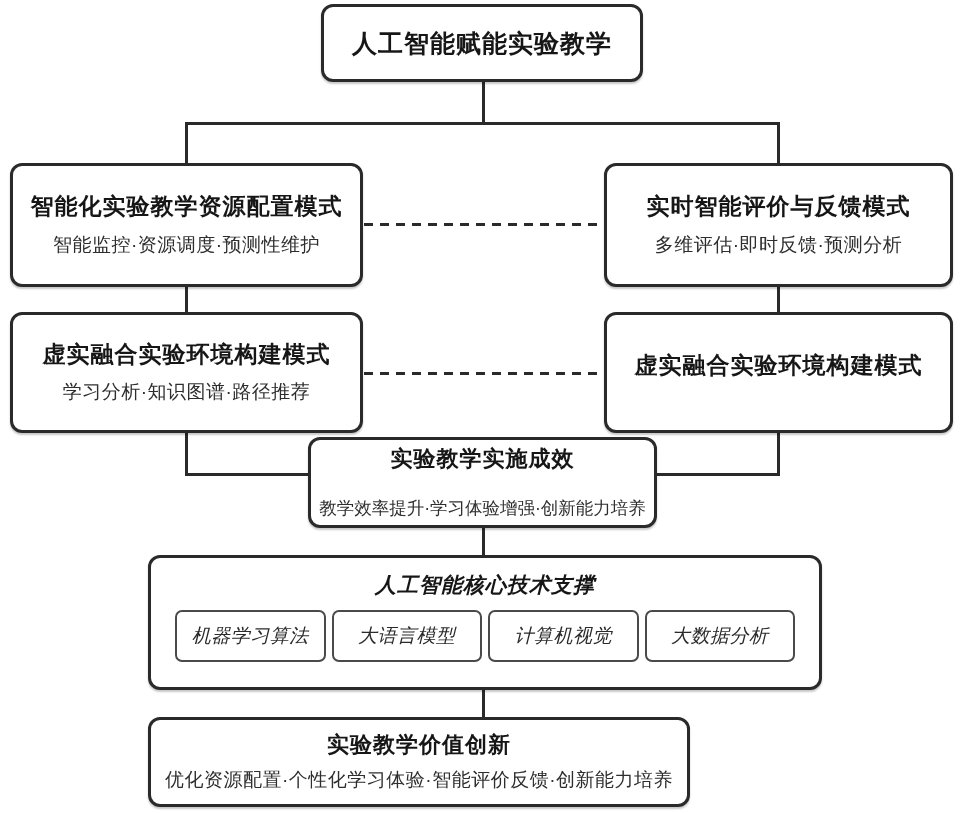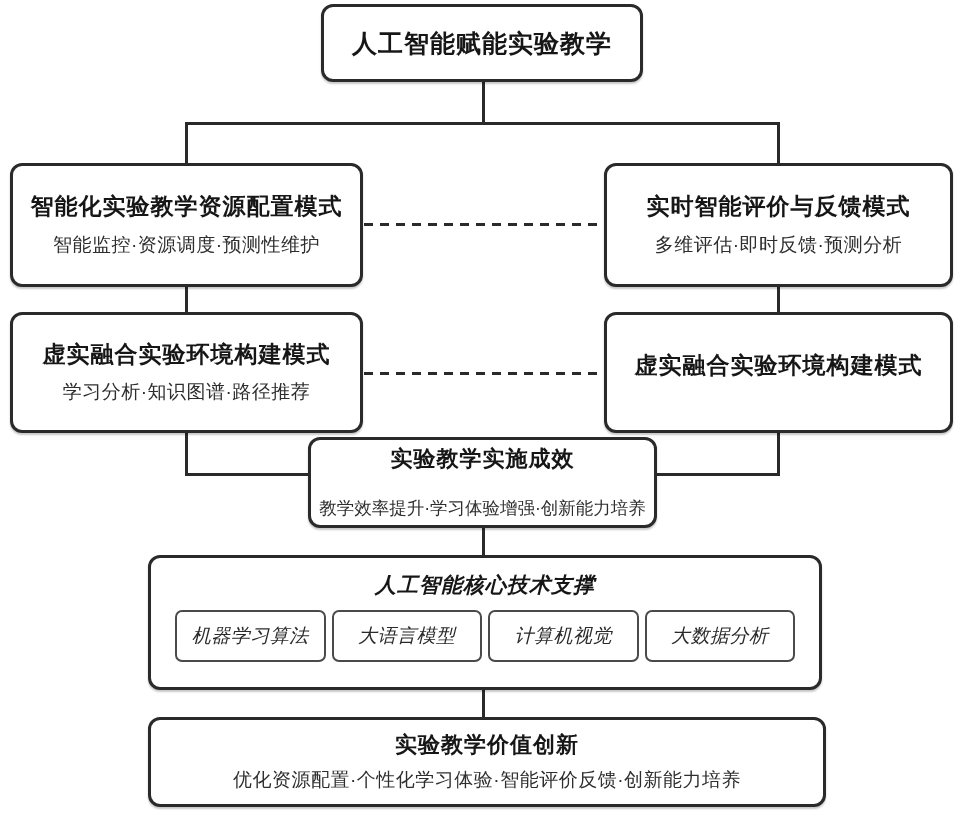--- a/index.html
+++ b/index.html
@@ -37,21 +37,21 @@
   #tech-box .box-title{font-size:21px;margin-top:14px;}
   .tech-row{
     display:flex;flex-direction:row;gap:6px;width:100%;box-sizing:border-box;
     padding:0 24px;margin-top:13px;
   }
   .tech-chip{
     flex:1;height:52px;border:2px solid #4a4a4a;border-radius:7px;background:#ffffff;
     display:flex;align-items:center;justify-content:center;font-size:19px;color:#2a2a2a;
     letter-spacing:0.5px;white-space:nowrap;box-sizing:border-box;
   }
-  #value-box{left:148px;top:717px;width:678px;height:90px;}
+  #value-box{left:148px;top:717px;width:542px;height:90px;}
   #value-box .box-title{font-size:22px;margin-bottom:10px;}
   #value-box .box-sub{font-size:19px;}
 </style>
 </head>
 <body>
 
 <div id="stage">
 
   <div class="line" style="left:482px;top:82px;width:3px;height:41px;"></div>
   <div class="line" style="left:185px;top:122px;width:595px;height:3px;"></div>

